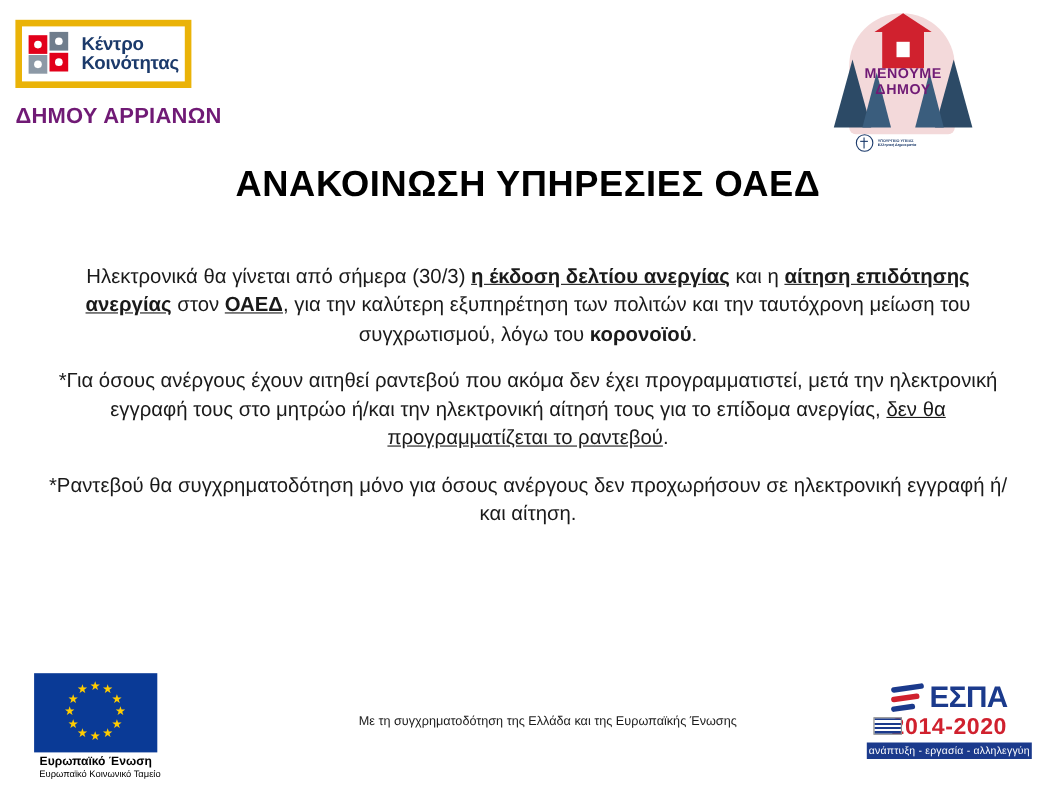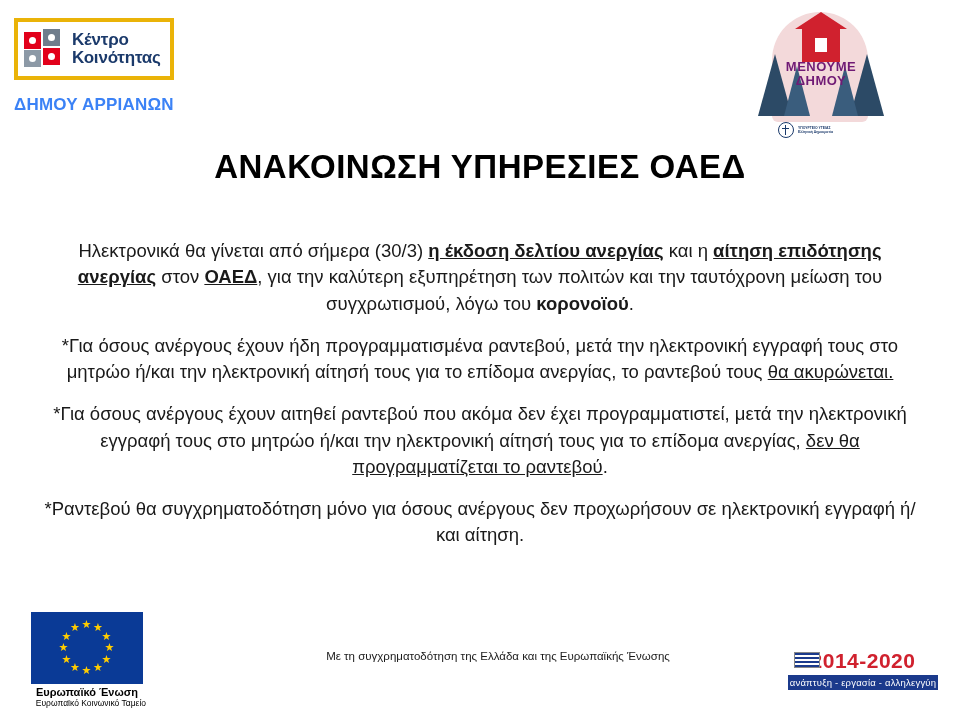--- a/index.html
+++ b/index.html
@@ -16,21 +16,21 @@
     overflow: hidden;
   }
 
   
   #kentro-logo {
     position: absolute;
     left: 14px;
     top: 18px;
     width: 160px;
     height: 62px;
-    border: 4px solid #eab308;
+    border: 6px solid #eab308;
     background: #ffffff;
     display: flex;
     align-items: center;
     padding: 12px 6px;
     box-sizing: border-box;
   }
   #kentro-mark {
     width: 42px;
     height: 40px;
     position: relative;
@@ -60,23 +60,23 @@
     font-size: 17px;
     font-weight: bold;
     line-height: 1.05;
     color: #1b3a6b;
     letter-spacing: -0.2px;
   }
   #municipality {
     position: absolute;
     left: 14px;
     top: 95px;
-    font-size: 17px;
-    font-weight: bold;
-    color: #3b82f6;
+    font-size: 20px;
+    font-weight: bold;
+    color: #701a75;
     letter-spacing: 0.2px;
   }
 
   
   #menoume-logo {
     position: absolute;
     right: 70px;
     top: 10px;
     width: 140px;
     height: 125px;
@@ -340,21 +340,20 @@
       <span>ΥΠΟΥΡΓΕΙΟ ΥΓΕΙΑΣ</span><br>
       <span>Ελληνική Δημοκρατία</span>
     </span>
   </div>
 </div>
 
 <div id="title">ΑΝΑΚΟΙΝΩΣΗ ΥΠΗΡΕΣΙΕΣ ΟΑΕΔ</div>
 
 <div id="body-text">
   <p><span>Ηλεκτρονικά θα γίνεται από σήμερα (30/3) </span><span class="bu">η έκδοση δελτίου ανεργίας</span><span> και η </span><span class="bu">αίτηση επιδότησης ανεργίας</span><span> στον </span><span class="bu">ΟΑΕΔ</span><span>, για την καλύτερη εξυπηρέτηση των πολιτών και την ταυτόχρονη μείωση του συγχρωτισμού, λόγω του </span><span class="b">κορονοϊού</span><span>.</span></p>
-  <p><span>*Για όσους ανέργους έχουν ήδη προγραμματισμένα ραντεβού, μετά την ηλεκτρονική εγγραφή τους στο μητρώο ή/και την ηλεκτρονική αίτησή τους για το επίδομα ανεργίας, το ραντεβού τους </span><span class="u">θα ακυρώνεται.</span></p>
   <p><span>*Για όσους ανέργους έχουν αιτηθεί ραντεβού που ακόμα δεν έχει προγραμματιστεί, μετά την ηλεκτρονική εγγραφή τους στο μητρώο ή/και την ηλεκτρονική αίτησή τους για το επίδομα ανεργίας, </span><span class="u">δεν θα προγραμματίζεται το ραντεβού</span><span>.</span></p>
   <p>*Ραντεβού θα συγχρηματοδότηση μόνο για όσους ανέργους δεν προχωρήσουν σε ηλεκτρονική εγγραφή ή/και αίτηση.</p>
 </div>
 
 <div id="eu-logo">
   <div id="eu-flag">
       <span class="star" style="left: 50.5px; top: 7.5px;">★</span>
       <span class="star" style="left: 62px; top: 10.5814px;">★</span>
       <span class="star" style="left: 70.4186px; top: 19px;">★</span>
       <span class="star" style="left: 73.5px; top: 30.5px;">★</span>
@@ -367,16 +366,24 @@
       <span class="star" style="left: 30.5814px; top: 19px;">★</span>
       <span class="star" style="left: 39px; top: 10.5814px;">★</span>
     </div>
   <div id="eu-caption-1">Ευρωπαϊκό Ένωση</div>
   <div id="eu-caption-2">Ευρωπαϊκό Κοινωνικό Ταμείο</div>
 </div>
 
 <div id="cofinance-note">Με τη συγχρηματοδότηση της Ελλάδα και της Ευρωπαϊκής Ένωσης</div>
 
 <div id="espa-logo">
+  <div id="espa-top">
+    <span id="espa-swoosh">
+        <i></i>
+        <i></i>
+        <i></i>
+      </span>
+    <span id="espa-word">ΕΣΠΑ</span>
+  </div>
   <div id="espa-years">2014-2020</div>
   <div id="espa-bar">ανάπτυξη - εργασία - αλληλεγγύη</div>
   <div id="espa-flag"></div>
 </div>
 
 </body></html>

